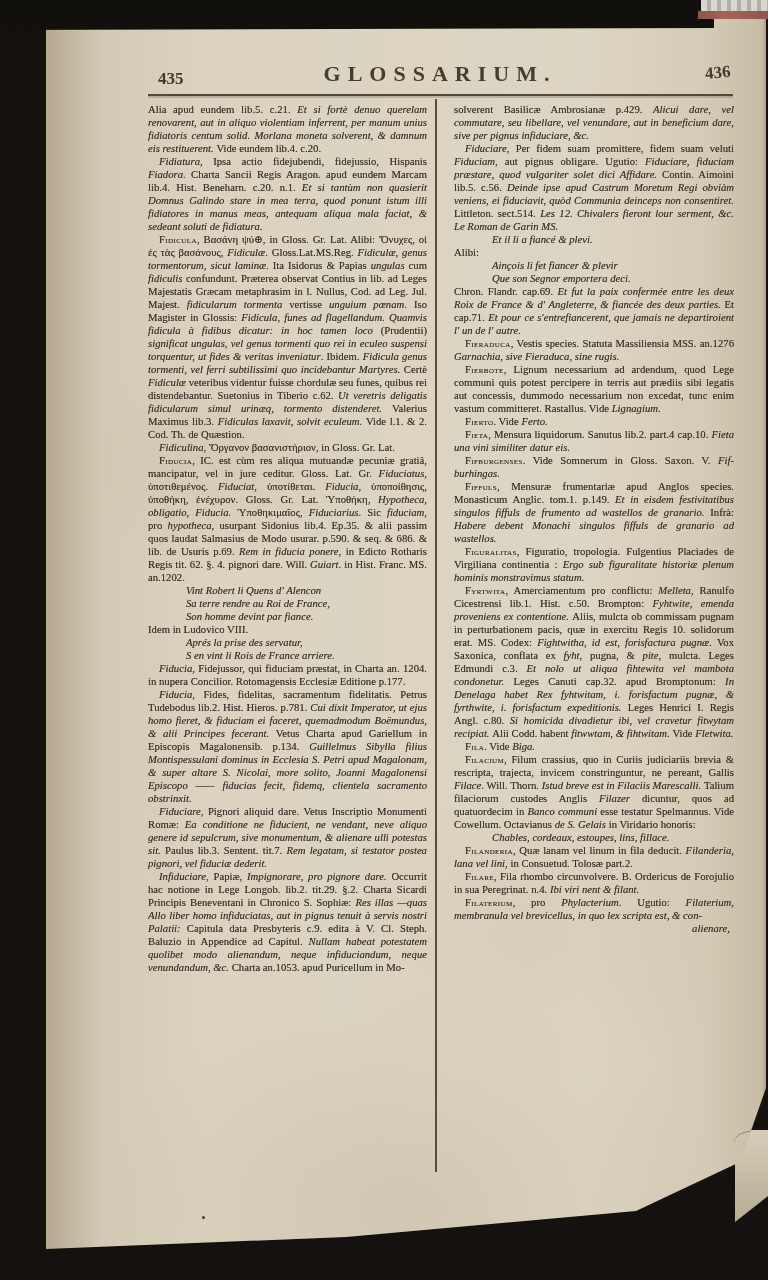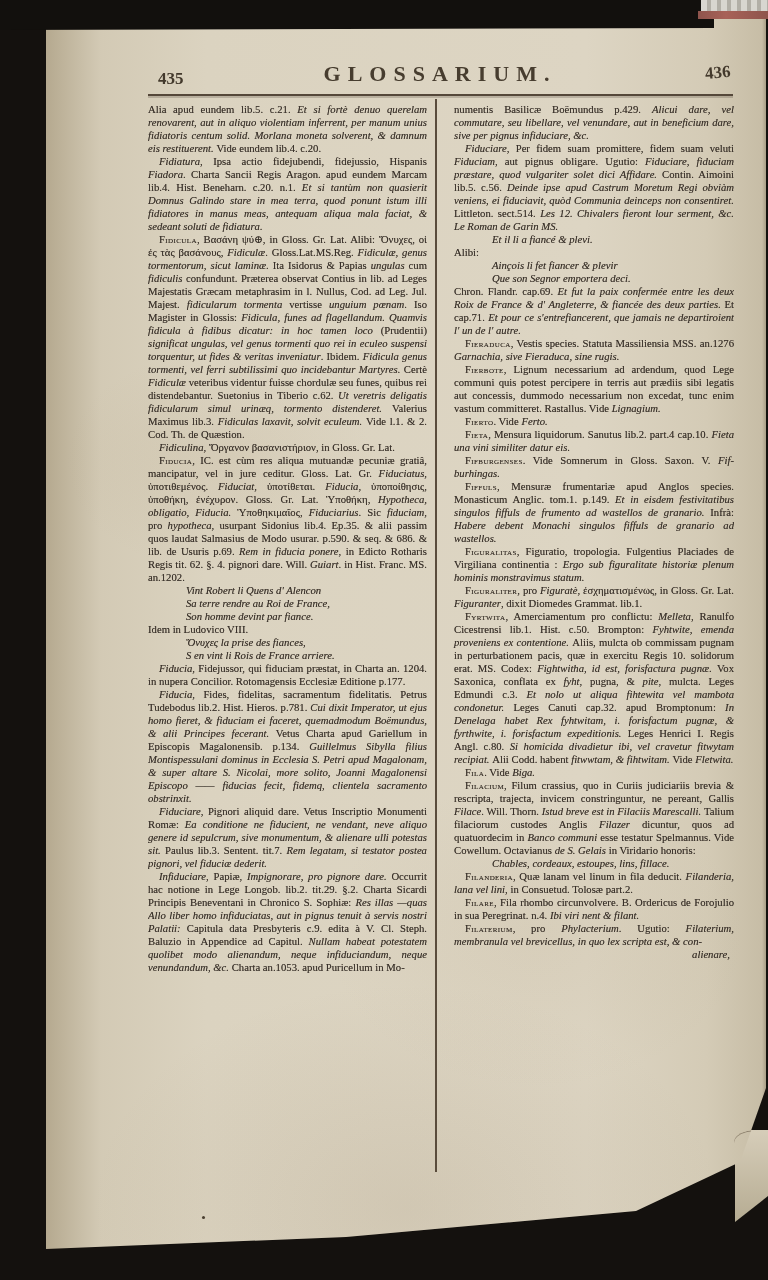--- a/index.html
+++ b/index.html
@@ -81,48 +81,47 @@
           <div class="para entry"><span class="sc">Fidicula</span><span class="r">, Βασάνη ψύ⊕, in Gloss. Gr. Lat. Alibi: Ὄνυχες, οἱ ἐς τὰς βασάνους, </span><span class="i">Fidiculæ</span><span class="r">. Gloss.Lat.MS.Reg. </span><span class="i">Fidiculæ, genus tormentorum, sicut laminæ. </span><span class="r">Ita Isidorus &amp; Papias </span><span class="i">ungulas</span><span class="r"> cum </span><span class="i">fidiculis</span><span class="r"> confundunt. Præterea observat Contius in lib. ad Leges Majestatis Græcam metaphrasim in l. Nullus, Cod. ad Leg. Jul. Majest. </span><span class="i">fidicularum tormenta</span><span class="r"> vertisse </span><span class="i">unguium pœnam</span><span class="r">. Iso Magister in Glossis: </span><span class="i">Fidicula, funes ad flagellandum. Quamvis fidicula à fidibus dicatur: in hoc tamen loco </span><span class="r">(Prudentii) </span><span class="i">significat ungulas, vel genus tormenti quo rei in eculeo suspensi torquentur, ut fides &amp; veritas inveniatur</span><span class="r">. Ibidem. </span><span class="i">Fidicula genus tormenti, vel ferri subtilissimi quo incidebantur Martyres. </span><span class="r">Certè </span><span class="i">Fidiculæ</span><span class="r"> veteribus videntur fuisse chordulæ seu funes, quibus rei distendebantur. Suetonius in Tiberio c.62. </span><span class="i">Ut veretris deligatis fidicularum simul urinæq, tormento distenderet. </span><span class="r">Valerius Maximus lib.3. </span><span class="i">Fidiculas laxavit, solvit eculeum. </span><span class="r">Vide l.1. &amp; 2. Cod. Th. de Quæstion.</span></div>
           <div class="para entry"><span class="i">Fidiculina</span><span class="r">, Ὄργανον βασανιστήριον, in Gloss. Gr. Lat.</span></div>
           <div class="para entry"><span class="sc">Fiducia</span><span class="r">, IC. est cùm res aliqua mutuandæ pecuniæ gratiâ, mancipatur, vel in jure ceditur. Gloss. Lat. Gr. </span><span class="i">Fiduciatus</span><span class="r">, ὑποτιθεμένος. </span><span class="i">Fiduciat</span><span class="r">, ὑποτίθεται. </span><span class="i">Fiducia</span><span class="r">, ὑποποίθησις, ὑποθήκη, ἐνέχυρον. Gloss. Gr. Lat. Ὑποθήκη, </span><span class="i">Hypotheca, obligatio, Fiducia. </span><span class="r">Ὑποθηκιμαῖος, </span><span class="i">Fiduciarius</span><span class="r">. Sic </span><span class="i">fiduciam</span><span class="r">, pro </span><span class="i">hypotheca</span><span class="r">, usurpant Sidonius lib.4. Ep.35. &amp; alii passim quos laudat Salmasius de Modo usurar. p.590. &amp; seq. &amp; 686. &amp; lib. de Usuris p.69. </span><span class="i">Rem in fiducia ponere</span><span class="r">, in Edicto Rotharis Regis tit. 62. §. 4. pignori dare. Will. </span><span class="i">Guiart</span><span class="r">. in Hist. Franc. MS. an.1202.</span></div>
           <div class="para verse">
             <div class="vline">Vint Robert li Quens d' Alencon</div>
             <div class="vline">Sa terre rendre au Roi de France,</div>
             <div class="vline">Son homme devint par fiance.</div>
           </div>
           <div class="para plain"><span class="r">Idem in Ludovico VIII.</span></div>
           <div class="para verse">
-            <div class="vline">Ὄνυχες la prise des fiances,</div>
+            <div class="vline">Aprés la prise des servatur,</div>
             <div class="vline">S en vint li Rois de France arriere.</div>
           </div>
           <div class="para entry"><span class="i">Fiducia</span><span class="r">, Fidejussor, qui fiduciam præstat, in Charta an. 1204. in nupera Concilior. Rotomagensis Ecclesiæ Editione p.177.</span></div>
           <div class="para entry"><span class="i">Fiducia</span><span class="r">, Fides, fidelitas, sacramentum fidelitatis. Petrus Tudebodus lib.2. Hist. Hieros. p.781. </span><span class="i">Cui dixit Imperator, ut ejus homo fieret, &amp; fiduciam ei faceret, quemadmodum Boëmundus, &amp; alii Principes fecerant. </span><span class="r">Vetus Charta apud Gariellum in Episcopis Magalonensib. p.134. </span><span class="i">Guillelmus Sibylla filius Montispessulani dominus in Ecclesia S. Petri apud Magalonam, &amp; super altare S. Nicolai, more solito, Joanni Magalonensi Episcopo —— fiducias fecit, fidemq, clientela sacramento obstrinxit.</span></div>
           <div class="para entry"><span class="i">Fiduciare</span><span class="r">, Pignori aliquid dare. Vetus Inscriptio Monumenti Romæ: </span><span class="i">Ea conditione ne fiducient, ne vendant, neve aliquo genere id sepulcrum, sive monumentum, &amp; alienare ulli potestas sit. </span><span class="r">Paulus lib.3. Sentent. tit.7. </span><span class="i">Rem legatam, si testator postea pignori, vel fiduciæ dederit.</span></div>
           <div class="para entry"><span class="i">Infiduciare</span><span class="r">, Papiæ, </span><span class="i">Impignorare, pro pignore dare. </span><span class="r">Occurrit hac notione in Lege Longob. lib.2. tit.29. §.2. Charta Sicardi Principis Beneventani in Chronico S. Sophiæ: </span><span class="i">Res illas —quas Allo liber homo infiduciatas, aut in pignus tenuit à servis nostri Palatii: </span><span class="r">Capitula data Presbyteris c.9. edita à V. Cl. Steph. Baluzio in Appendice ad Capitul. </span><span class="i">Nullam habeat potestatem quolibet modo alienandum, neque infiduciandum, neque venundandum, &amp;c. </span><span class="r">Charta an.1053. apud Puricellum in Mo-</span></div>
         </div>
       <div class="col right" id="col-right">
-          <div class="para cont"><span class="r">numentis Basilicæ Boëmundus p.429. </span><span class="i">Alicui dare, vel commutare, seu libellare, vel venundare, aut in beneficium dare, sive per pignus infiduciare, &amp;c.</span></div>
+          <div class="para cont"><span class="r">solverent Basilicæ Ambrosianæ p.429. </span><span class="i">Alicui dare, vel commutare, seu libellare, vel venundare, aut in beneficium dare, sive per pignus infiduciare, &amp;c.</span></div>
           <div class="para entry"><span class="i">Fiduciare</span><span class="r">, Per fidem suam promittere, fidem suam veluti </span><span class="i">Fiduciam</span><span class="r">, aut pignus obligare. Ugutio: </span><span class="i">Fiduciare, fiduciam præstare, quod vulgariter solet dici Affidare. </span><span class="r">Contin. Aimoini lib.5. c.56. </span><span class="i">Deinde ipse apud Castrum Moretum Regi obviàm veniens, ei fiduciavit, quòd Communia deinceps non consentiret. </span><span class="r">Littleton. sect.514. </span><span class="i">Les 12. Chivalers fieront lour serment, &amp;c. Le Roman de Garin MS.</span></div>
           <div class="para verse">
             <div class="vline">Et il li a fiancé &amp; plevi.</div>
           </div>
           <div class="para plain"><span class="r">Alibi:</span></div>
           <div class="para verse">
             <div class="vline">Ainçois li fet fiancer &amp; plevir</div>
             <div class="vline">Que son Segnor emportera deci.</div>
           </div>
           <div class="para plain"><span class="r">Chron. Flandr. cap.69. </span><span class="i">Et fut la paix confermée entre les deux Roix de France &amp; d' Angleterre, &amp; fiancée des deux parties. </span><span class="r">Et cap.71. </span><span class="i">Et pour ce s'entrefiancerent, que jamais ne departiroient l' un de l' autre.</span></div>
           <div class="para entry"><span class="sc">Fieraduca</span><span class="r">, Vestis species. Statuta Massiliensia MSS. an.1276 </span><span class="i">Garnachia, sive Fieraduca, sine rugis.</span></div>
           <div class="para entry"><span class="sc">Fierbote</span><span class="r">, Lignum necessarium ad ardendum, quod Lege communi quis potest percipere in terris aut prædiis sibi legatis aut concessis, dummodo necessarium non excedat, tunc enim vastum committeret. Rastallus. Vide </span><span class="i">Lignagium.</span></div>
           <div class="para entry"><span class="sc">Fierto</span><span class="r">. Vide </span><span class="i">Ferto.</span></div>
           <div class="para entry"><span class="sc">Fieta</span><span class="r">, Mensura liquidorum. Sanutus lib.2. part.4 cap.10. </span><span class="i">Fieta una vini similiter datur eis.</span></div>
           <div class="para entry"><span class="sc">Fifburgenses</span><span class="r">. Vide Somnerum in Gloss. Saxon. V. </span><span class="i">Fif-burhingas.</span></div>
           <div class="para entry"><span class="sc">Fiffuls</span><span class="r">, Mensuræ frumentariæ apud Anglos species. Monasticum Anglic. tom.1. p.149. </span><span class="i">Et in eisdem festivitatibus singulos fiffuls de frumento ad wastellos de granario. </span><span class="r">Infrà: </span><span class="i">Habere debent Monachi singulos fiffuls de granario ad wastellos.</span></div>
           <div class="para entry"><span class="sc">Figuralitas</span><span class="r">, Figuratio, tropologia. Fulgentius Placiades de Virgiliana continentia : </span><span class="i">Ergo sub figuralitate historiæ plenum hominis monstravimus statum.</span></div>
-          <div class="para entry"><span class="sc">Figuraliter</span><span class="r">, pro </span><span class="i">Figuratè</span><span class="r">, ἐσχηματισμένως, in Gloss. Gr. Lat. </span><span class="i">Figuranter</span><span class="r">, dixit Diomedes Grammat. lib.1.</span></div>
           <div class="para entry"><span class="sc">Fyrtwita</span><span class="r">, Amerciamentum pro conflictu: </span><span class="i">Melleta</span><span class="r">, Ranulfo Cicestrensi lib.1. Hist. c.50. Brompton: </span><span class="i">Fyhtwite, emenda proveniens ex contentione. </span><span class="r">Aliis, mulcta ob commissam pugnam in perturbationem pacis, quæ in exercitu Regis 10. solidorum erat. MS. Codex: </span><span class="i">Fightwitha, id est, forisfactura pugnæ. </span><span class="r">Vox Saxonica, conflata ex </span><span class="i">fyht</span><span class="r">, pugna, &amp; </span><span class="i">pite</span><span class="r">, mulcta. Leges Edmundi c.3. </span><span class="i">Et nolo ut aliqua fihtewita vel mambota condonetur. </span><span class="r">Leges Canuti cap.32. apud Bromptonum: </span><span class="i">In Denelaga habet Rex fyhtwitam, i. forisfactum pugnæ, &amp; fyrthwite, i. forisfactum expeditionis. </span><span class="r">Leges Henrici I. Regis Angl. c.80. </span><span class="i">Si homicida divadietur ibi, vel cravetur fitwytam recipiat. </span><span class="r">Alii Codd. habent </span><span class="i">fitwwtam, &amp; fihtwitam. </span><span class="r">Vide </span><span class="i">Fletwita.</span></div>
           <div class="para entry"><span class="sc">Fila</span><span class="r">. Vide </span><span class="i">Biga.</span></div>
           <div class="para entry"><span class="sc">Filacium</span><span class="r">, Filum crassius, quo in Curiis judiciariis brevia &amp; rescripta, trajecta, invicem constringuntur, ne pereant, Gallis </span><span class="i">Filace</span><span class="r">. Will. Thorn. </span><span class="i">Istud breve est in Filaciis Marescalli. </span><span class="r">Talium filaciorum custodes Anglis </span><span class="i">Filazer</span><span class="r"> dicuntur, quos ad quatuordecim in </span><span class="i">Banco communi</span><span class="r"> esse testatur Spelmannus. Vide Cowellum. Octavianus </span><span class="i">de S. Gelais</span><span class="r"> in Viridario honoris:</span></div>
           <div class="para verse">
             <div class="vline">Chables, cordeaux, estoupes, lins, fillace.</div>
           </div>
           <div class="para entry"><span class="sc">Filanderia</span><span class="r">, Quæ lanam vel linum in fila deducit. </span><span class="i">Filanderia, lana vel lini</span><span class="r">, in Consuetud. Tolosæ part.2.</span></div>
           <div class="para entry"><span class="sc">Filare</span><span class="r">, Fila rhombo circunvolvere. B. Ordericus de Forojulio in sua Peregrinat. n.4. </span><span class="i">Ibi viri nent &amp; filant.</span></div>
           <div class="para entry"><span class="sc">Filaterium</span><span class="r">, pro </span><span class="i">Phylacterium</span><span class="r">. Ugutio: </span><span class="i">Filaterium, membranula vel brevicellus, in quo lex scripta est, &amp; con-</span></div>
           <div class="para catch"><span class="i">alienare,</span></div>

